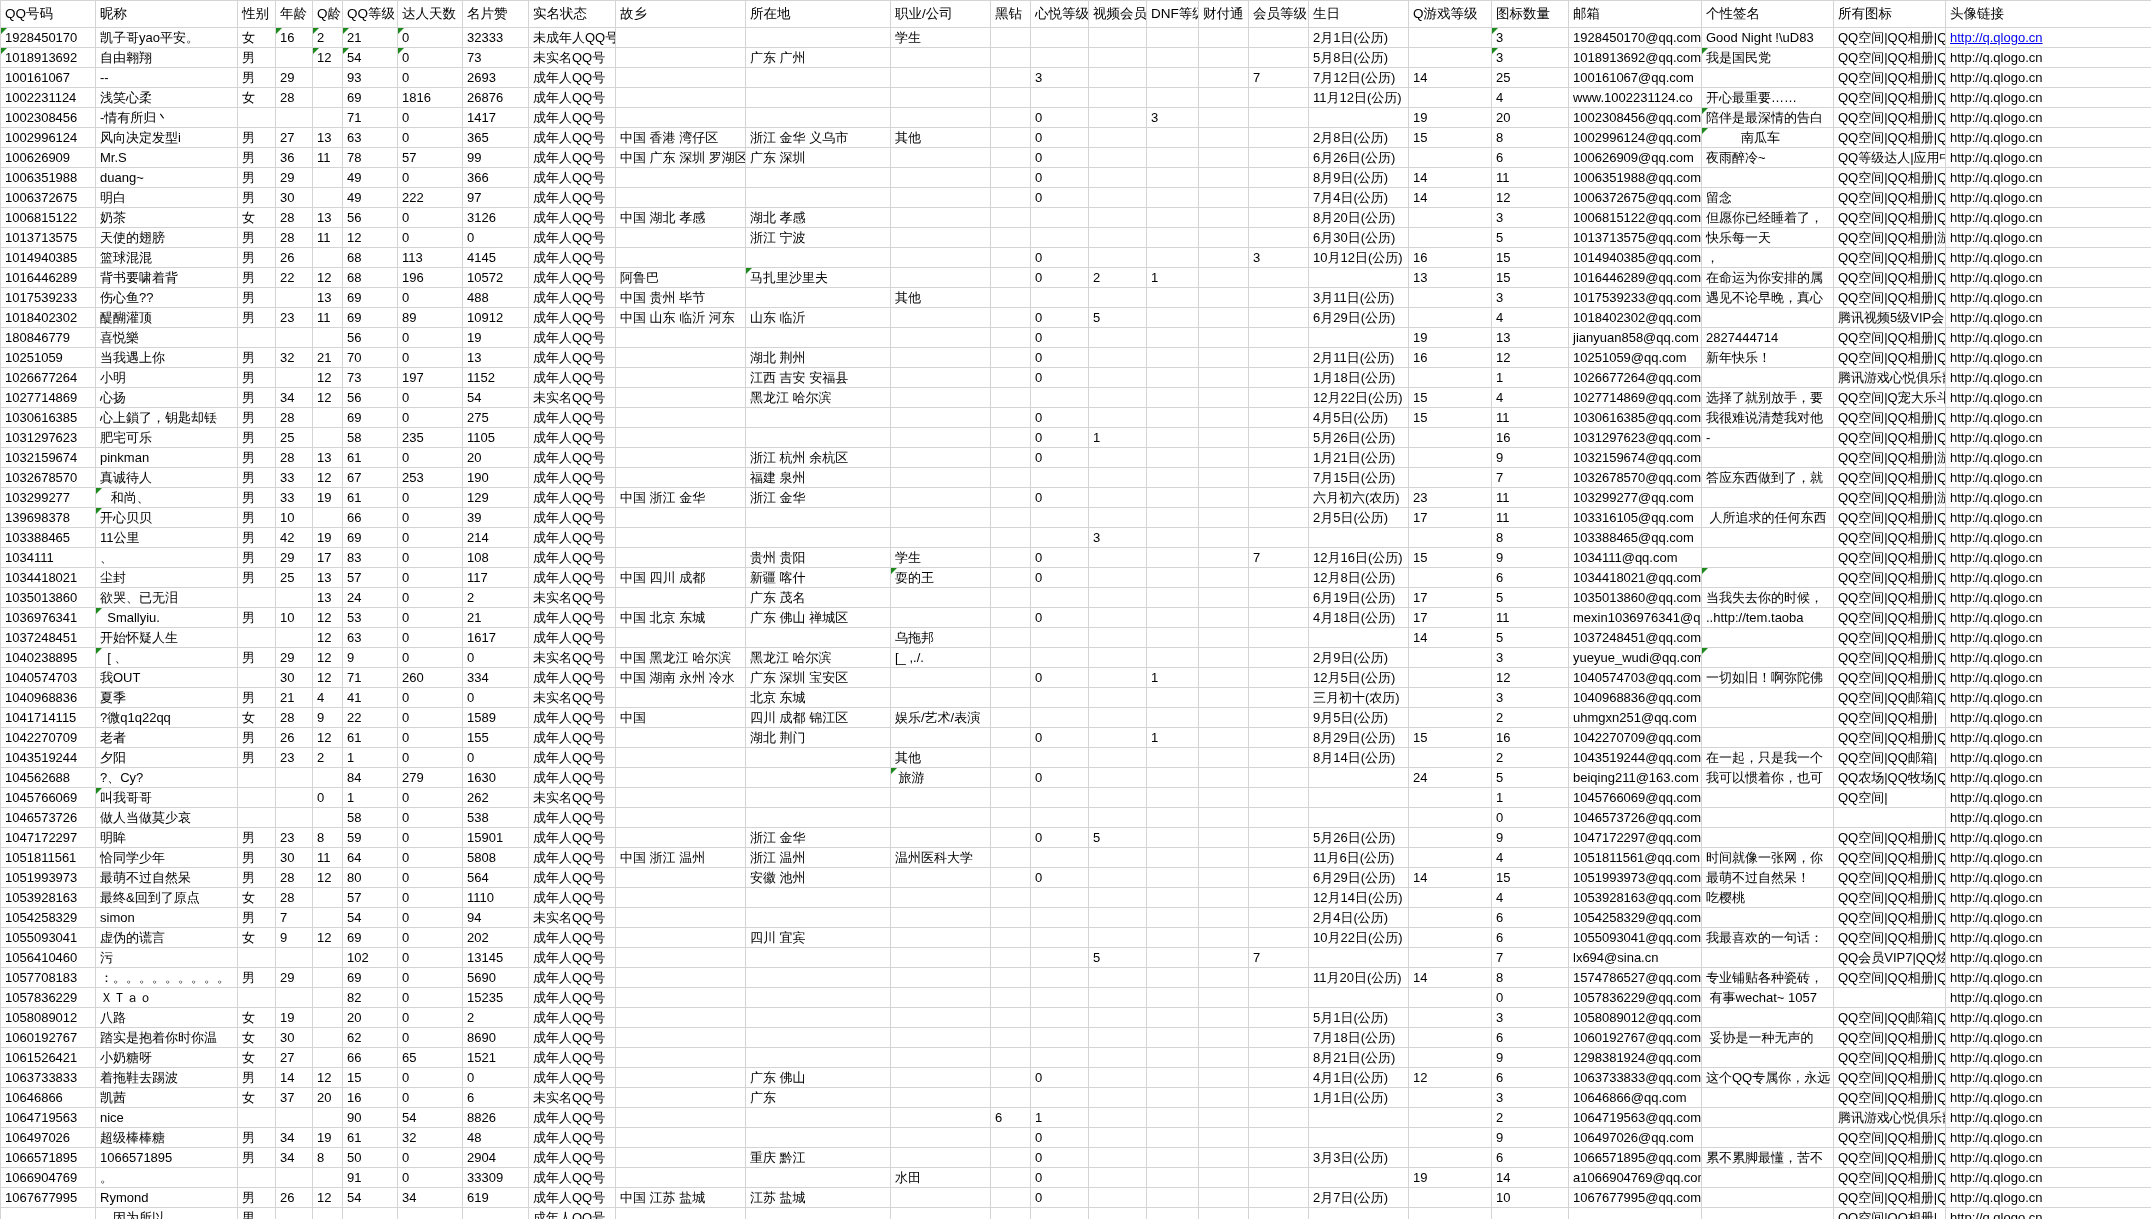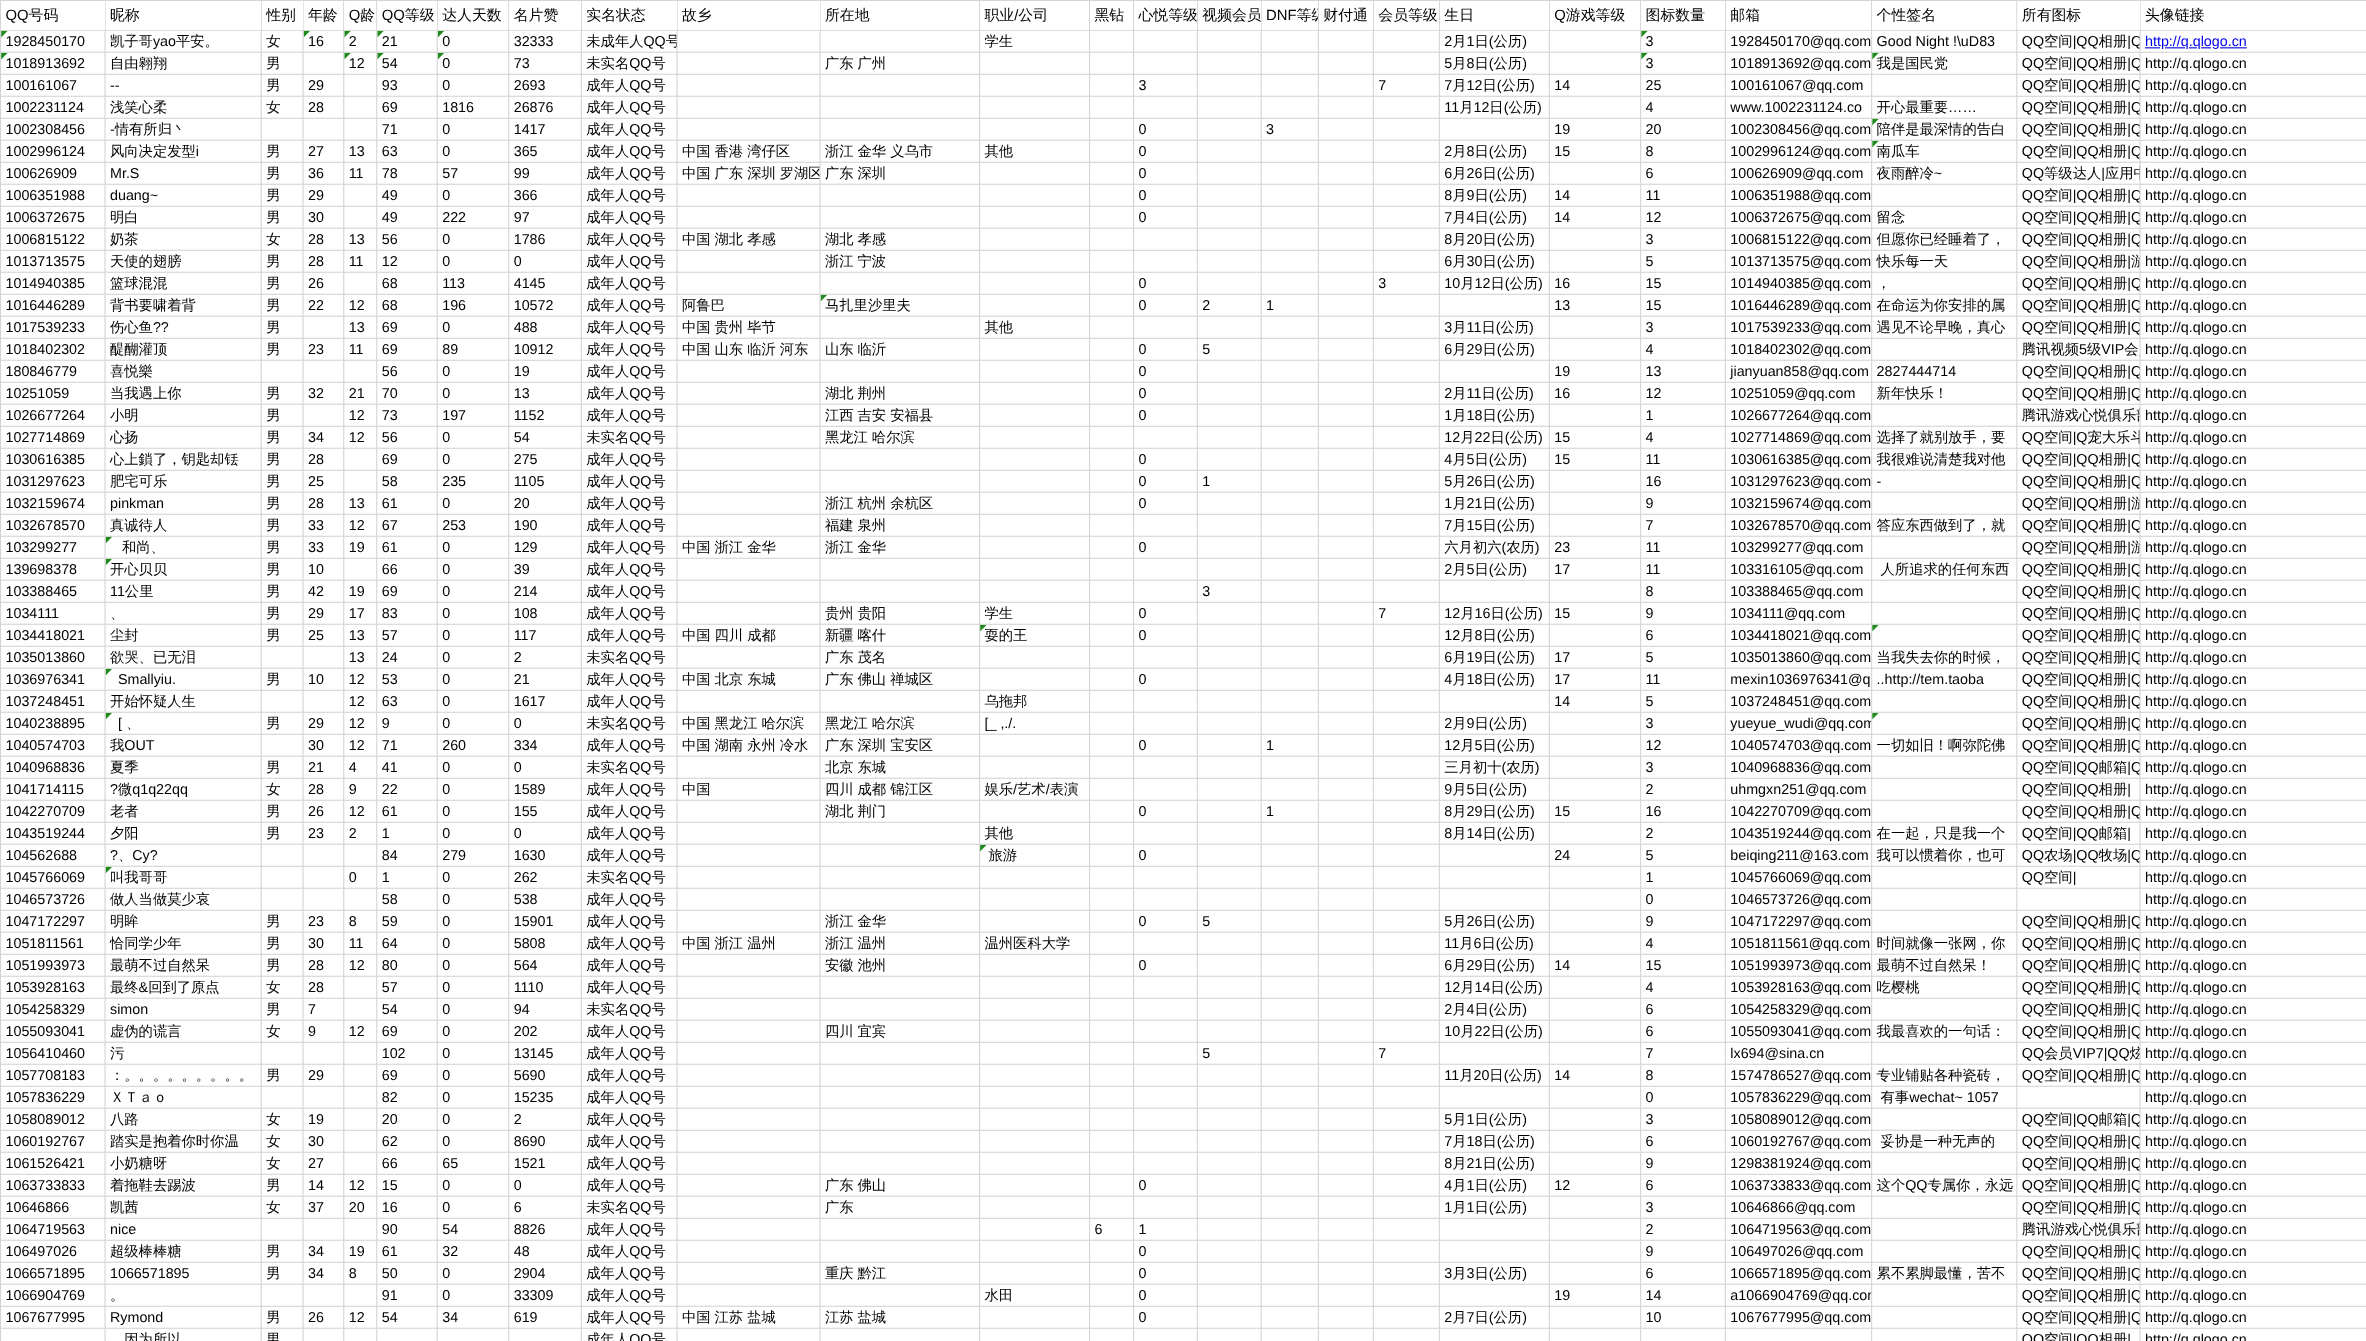--- a/index.html
+++ b/index.html
@@ -20,21 +20,21 @@
     position:relative;font-weight:normal;
   }
   thead th{height:26px;line-height:26px;background:var(--bg,#fff);font-size:13.5px;}
   tbody td{height:19px;line-height:19px;}
   .gm{ 
     position:absolute;top:0;left:0;width:0;height:0;
     border-top:6px solid var(--marker,#1e8a1e);
     border-right:6px solid transparent;
   }
   .link{color:var(--link,#0000ee);text-decoration:underline;cursor:pointer;}
-  .ar{text-align:left;padding-right:18px;}
+  .ar{text-align:center;padding-right:18px;}
 </style>
 </head>
 <body>
 
 <div id="sheet">
   <table>
     <colgroup>
         <col style="width: 95px;">
         <col style="width: 142px;">
         <col style="width: 38px;">
@@ -335,21 +335,21 @@
           <td>http://q.qlogo.cn</td>
         </tr>
         <tr>
           <td>1006815122</td>
           <td>奶茶</td>
           <td>女</td>
           <td>28</td>
           <td>13</td>
           <td>56</td>
           <td>0</td>
-          <td>1786</td>
+          <td>3126</td>
           <td>成年人QQ号</td>
           <td>中国 湖北 孝感</td>
           <td>湖北 孝感</td>
           <td></td>
           <td></td>
           <td></td>
           <td></td>
           <td></td>
           <td></td>
           <td></td>

